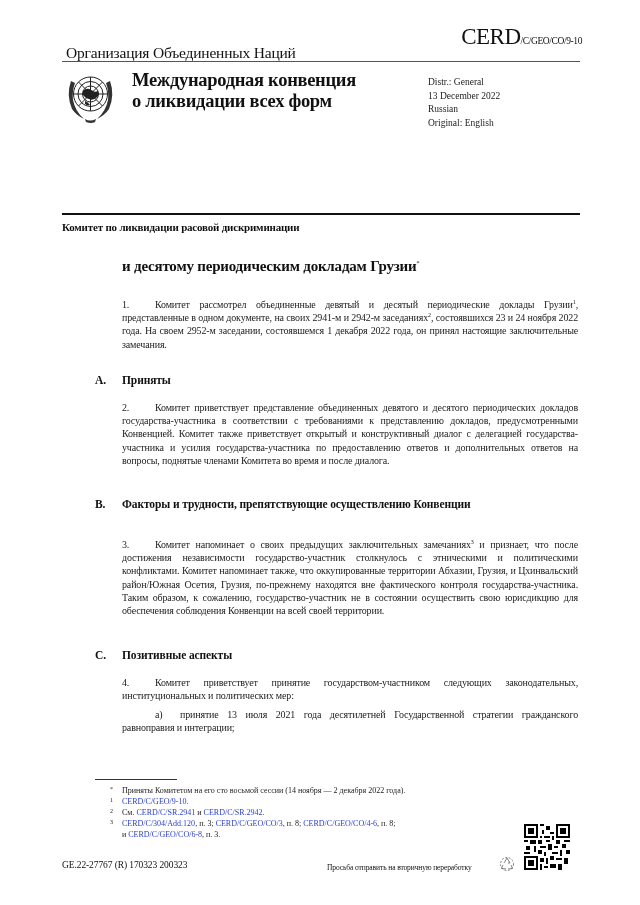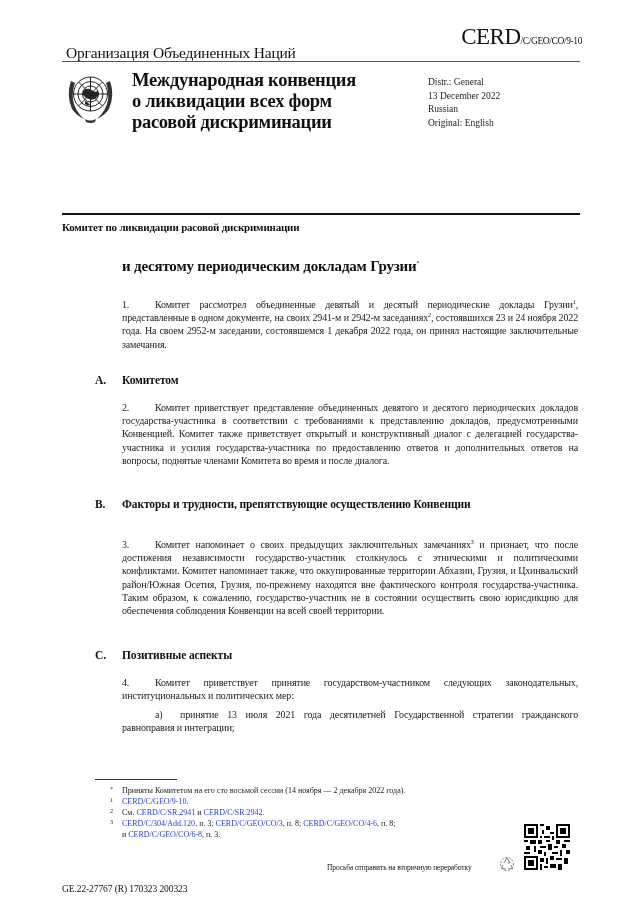--- a/index.html
+++ b/index.html
@@ -23,21 +23,21 @@
   .sect { left:95px; font-size:11.5px; font-weight:bold; line-height:15px; letter-spacing:-0.1px; }
   .sect .sect-letter { position:absolute; left:0; top:0; }
   .sect .sect-text { display:block; margin-left:27px; width:400px; }
   .subpara { left:122px; width:456px; font-size:10px; line-height:13.2px; text-align:justify; color:#222; letter-spacing:-0.15px; }
   .subpara .sublabel { display:inline-block; margin-left:33px; width:25px; }
   .fn-rule { left:95px; top:779px; width:82px; height:1px; background:#333; }
   .fn { left:110px; font-size:8px; line-height:11px; color:#222; width:420px; }
   .fn .fn-mark { position:absolute; left:0; font-size:6px; top:-1px; }
   .fn .fn-body { display:block; margin-left:12px; }
   .fn a { color:#2a3fd0; text-decoration:none; }
-  .job-no { left:62px; top:884px; font-size:9.5px; letter-spacing:-0.1px; }
+  .job-no { left:62px; top:860px; font-size:9.5px; letter-spacing:-0.1px; }
   .recycle-text { left:327px; top:863px; font-size:7.5px; letter-spacing:-0.1px; }
   .recycle-icon { left:499px; top:856px; width:16px; height:16px; }
   .qr { left:524px; top:824px; width:46px; height:46px; }
 </style>
 </head>
 <body>
 
 <div class="abs org-name">Организация Объединенных Наций</div>
 <div class="abs symbol"><span>CERD</span><span class="sym-suffix">/C/GEO/CO/9-10</span></div>
 <div class="abs rule-top"></div>
@@ -60,21 +60,20 @@
       <path d="M8 14 q-5 14 1 28 q4 6 12 10 q-9 -8 -11 -19 q-1 -9 2 -17z"></path>
       <path d="M47 14 q5 14 -1 28 q-4 6 -12 10 q9 -8 11 -19 q1 -9 -2 -17z"></path>
       <path d="M22 52 q5 3 11 0 l-1 3 q-4 2 -9 0z"></path>
     </g>
   </svg>
 </div>
 
 <div class="abs conv-title">
   <div>Международная конвенция</div>
   <div>о ликвидации всех форм</div>
-  <div>расовой дискриминации</div>
 </div>
 
 <div class="abs distr">
   <div>Distr.: General</div>
   <div>13 December 2022</div>
   <div>Russian</div>
   <div>Original: English</div>
 </div>
 
 <div class="abs rule-thick"></div>
@@ -83,21 +82,21 @@
 <div class="abs doc-title">
   <div><span>и десятому периодическим докладам Грузии</span><sup>*</sup></div>
 </div>
 
 <div class="abs para" style="top:298px;">
   <span class="pnum">1.</span><span>Комитет рассмотрел объединенные девятый и десятый периодические доклады Грузии</span><sup>1</sup><span>, представленные в одном документе, на своих 2941-м и 2942-м заседаниях</span><sup>2</sup><span>, состоявшихся 23 и 24 ноября 2022 года. На своем 2952-м заседании, состоявшемся 1 декабря 2022 года, он принял настоящие заключительные замечания.</span>
 </div>
 
 <div class="abs sect" style="top:373px;">
   <span class="sect-letter">A.</span>
-  <span class="sect-text">Комитетом</span>
+  <span class="sect-text">Приняты</span>
 </div>
 
 <div class="abs para" style="top:401px;">
   <span class="pnum">2.</span><span>Комитет приветствует представление объединенных девятого и десятого периодических докладов государства-участника в соответствии с требованиями к представлению докладов, предусмотренными Конвенцией. Комитет также приветствует открытый и конструктивный диалог с делегацией государства-участника и усилия государства-участника по предоставлению ответов и дополнительных ответов на вопросы, поднятые членами Комитета во время и после диалога.</span>
 </div>
 
 <div class="abs sect" style="top:497px;">
   <span class="sect-letter">B.</span>
   <span class="sect-text">Факторы и трудности, препятствующие осуществлению Конвенции</span>
 </div>

